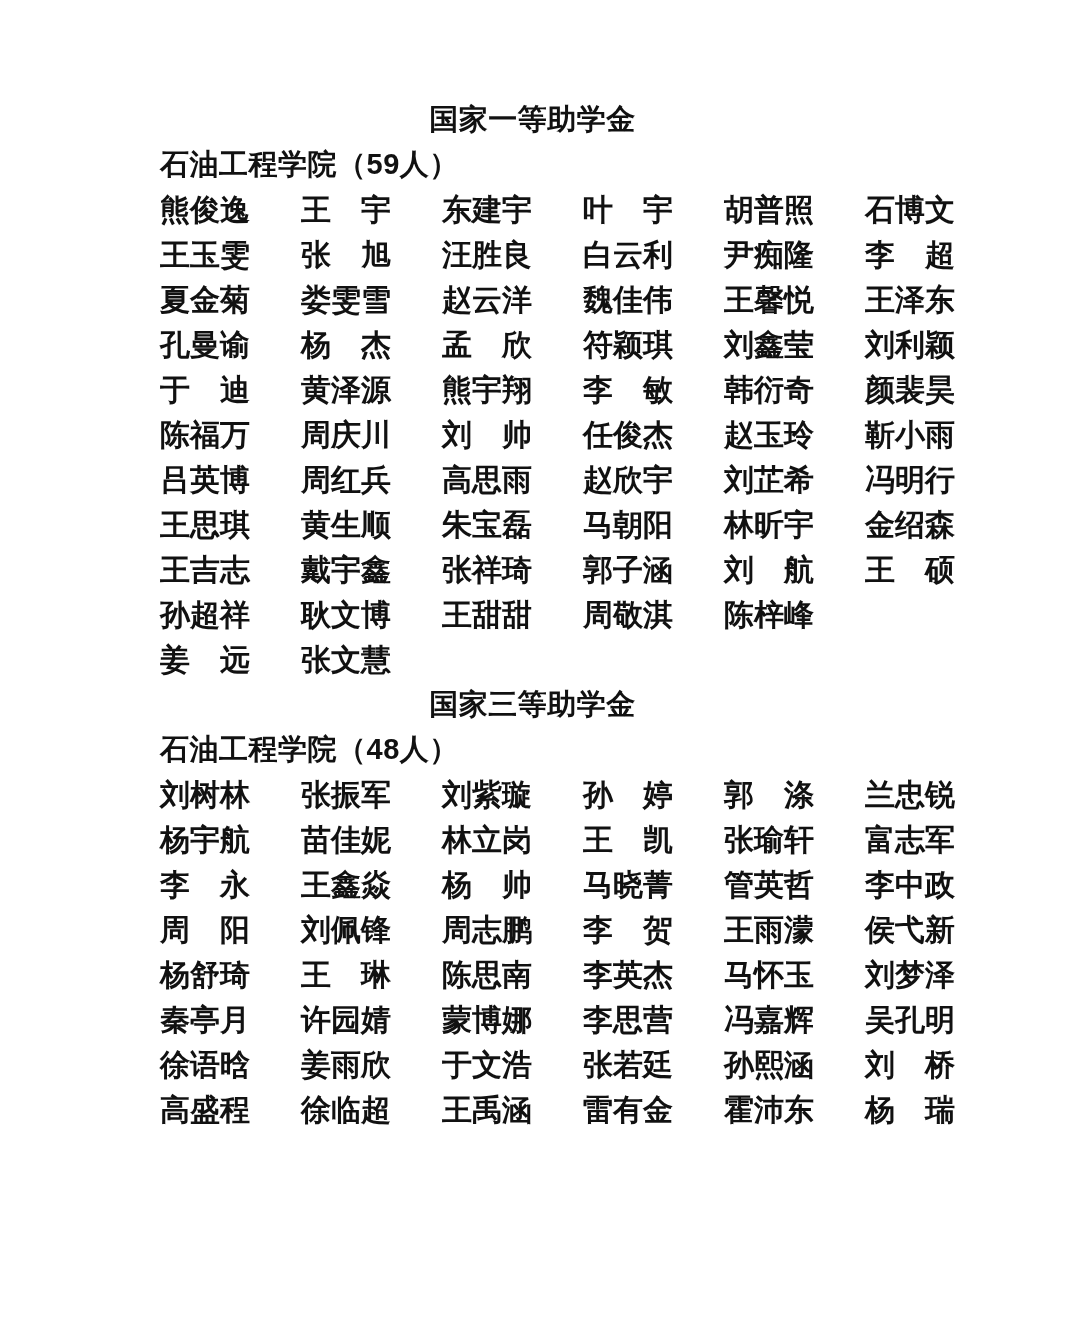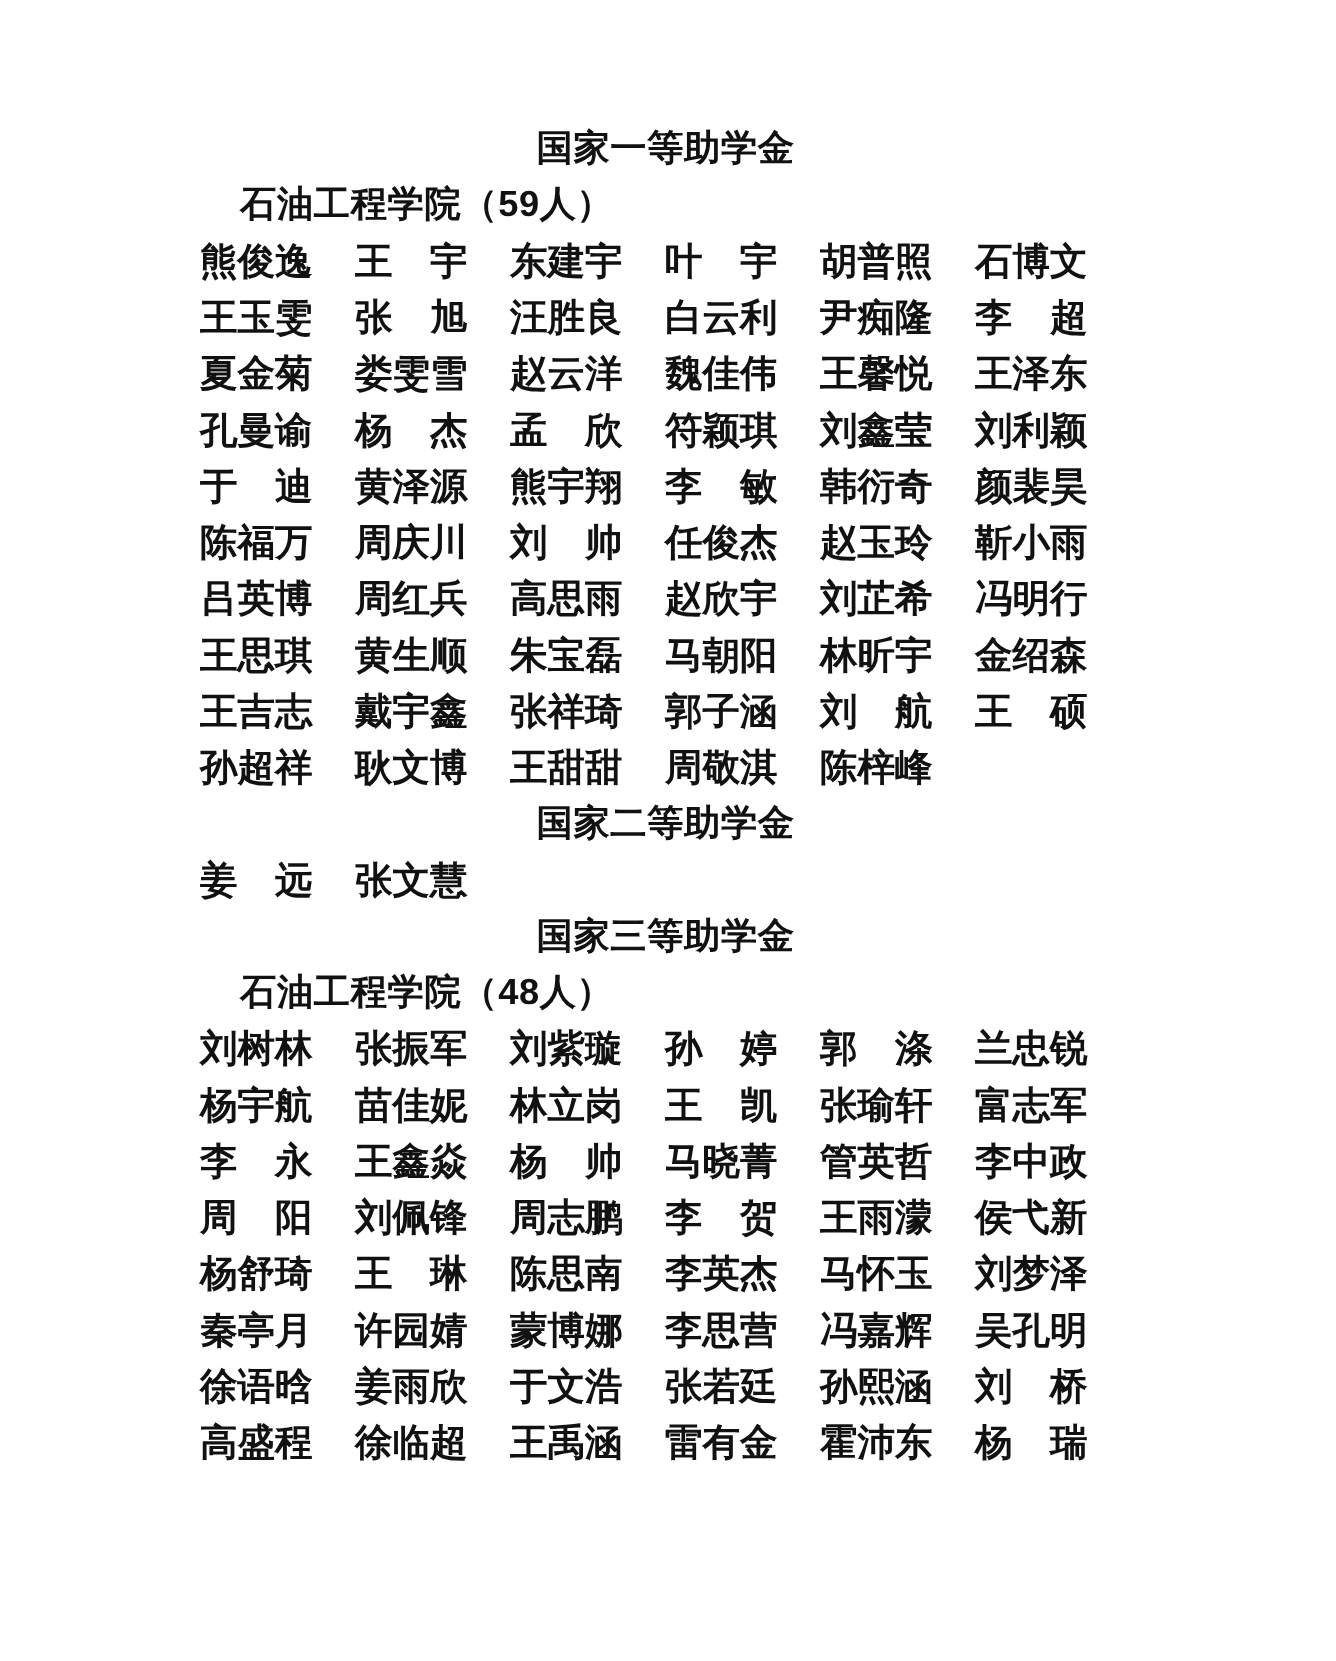--- a/index.html
+++ b/index.html
@@ -30,26 +30,25 @@
     letter-spacing: 0.5px;
     text-align: center;
   }
   .section-subtitle {
     font-size: 29px;
     font-weight: 700;
     line-height: 45px;
     height: 45px;
     white-space: nowrap;
     letter-spacing: 0.5px;
-    margin-left: 32px;
   }
   .names-grid {
     display: grid;
     grid-template-columns: repeat(6, 90px);
-    column-gap: 34px;
+    column-gap: 51px;
     grid-auto-rows: 45px;
   }
   .name {
     font-size: 30px;
     font-weight: 700;
     line-height: 45px;
     height: 45px;
     width: 90px;
     white-space: nowrap;
     text-align: justify;
@@ -122,21 +121,20 @@
         <span class="name">王　硕</span>
         <span class="name">孙超祥</span>
         <span class="name">耿文博</span>
         <span class="name">王甜甜</span>
         <span class="name">周敬淇</span>
         <span class="name">陈梓峰</span>
       </div>
   </div>
 
   <div class="section">
-    <div class="section-title">国家二等助学金</div>
     <div class="names-grid">
         <span class="name">姜　远</span>
         <span class="name">张文慧</span>
       </div>
   </div>
 
   <div class="section">
     <div class="section-title">国家三等助学金</div>
     <div class="section-subtitle">石油工程学院（48人）</div>
     <div class="names-grid">

